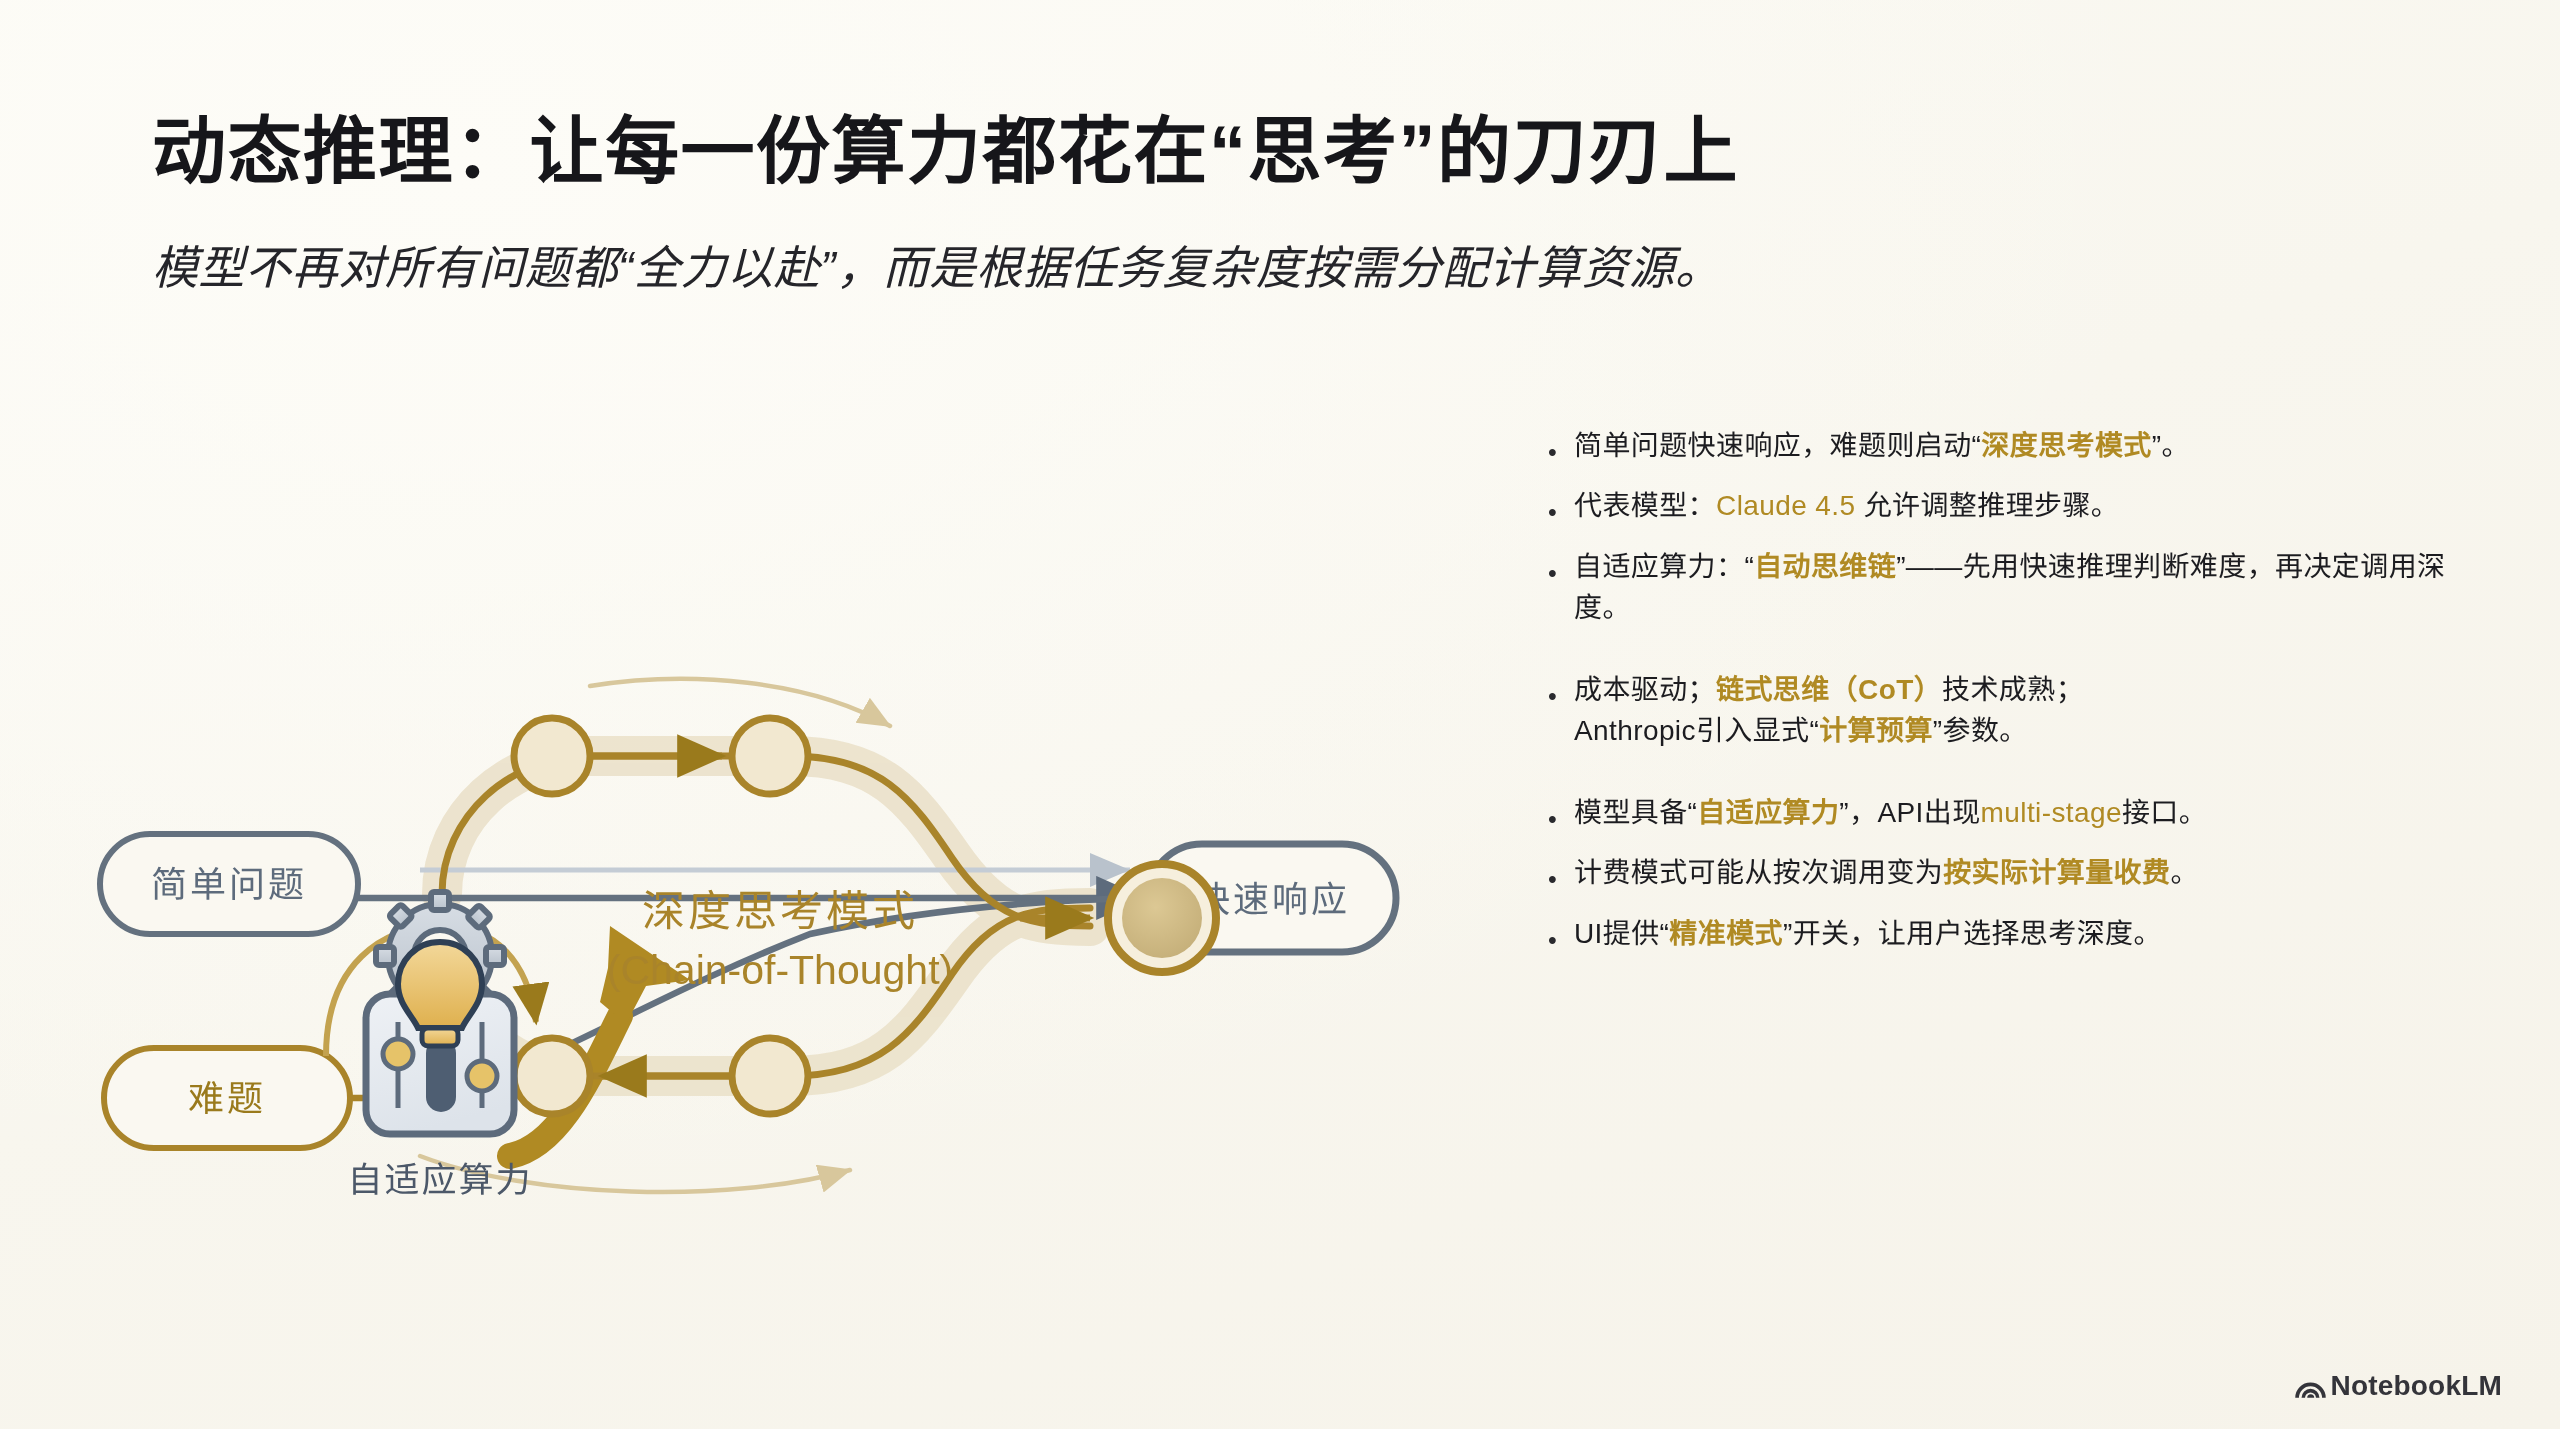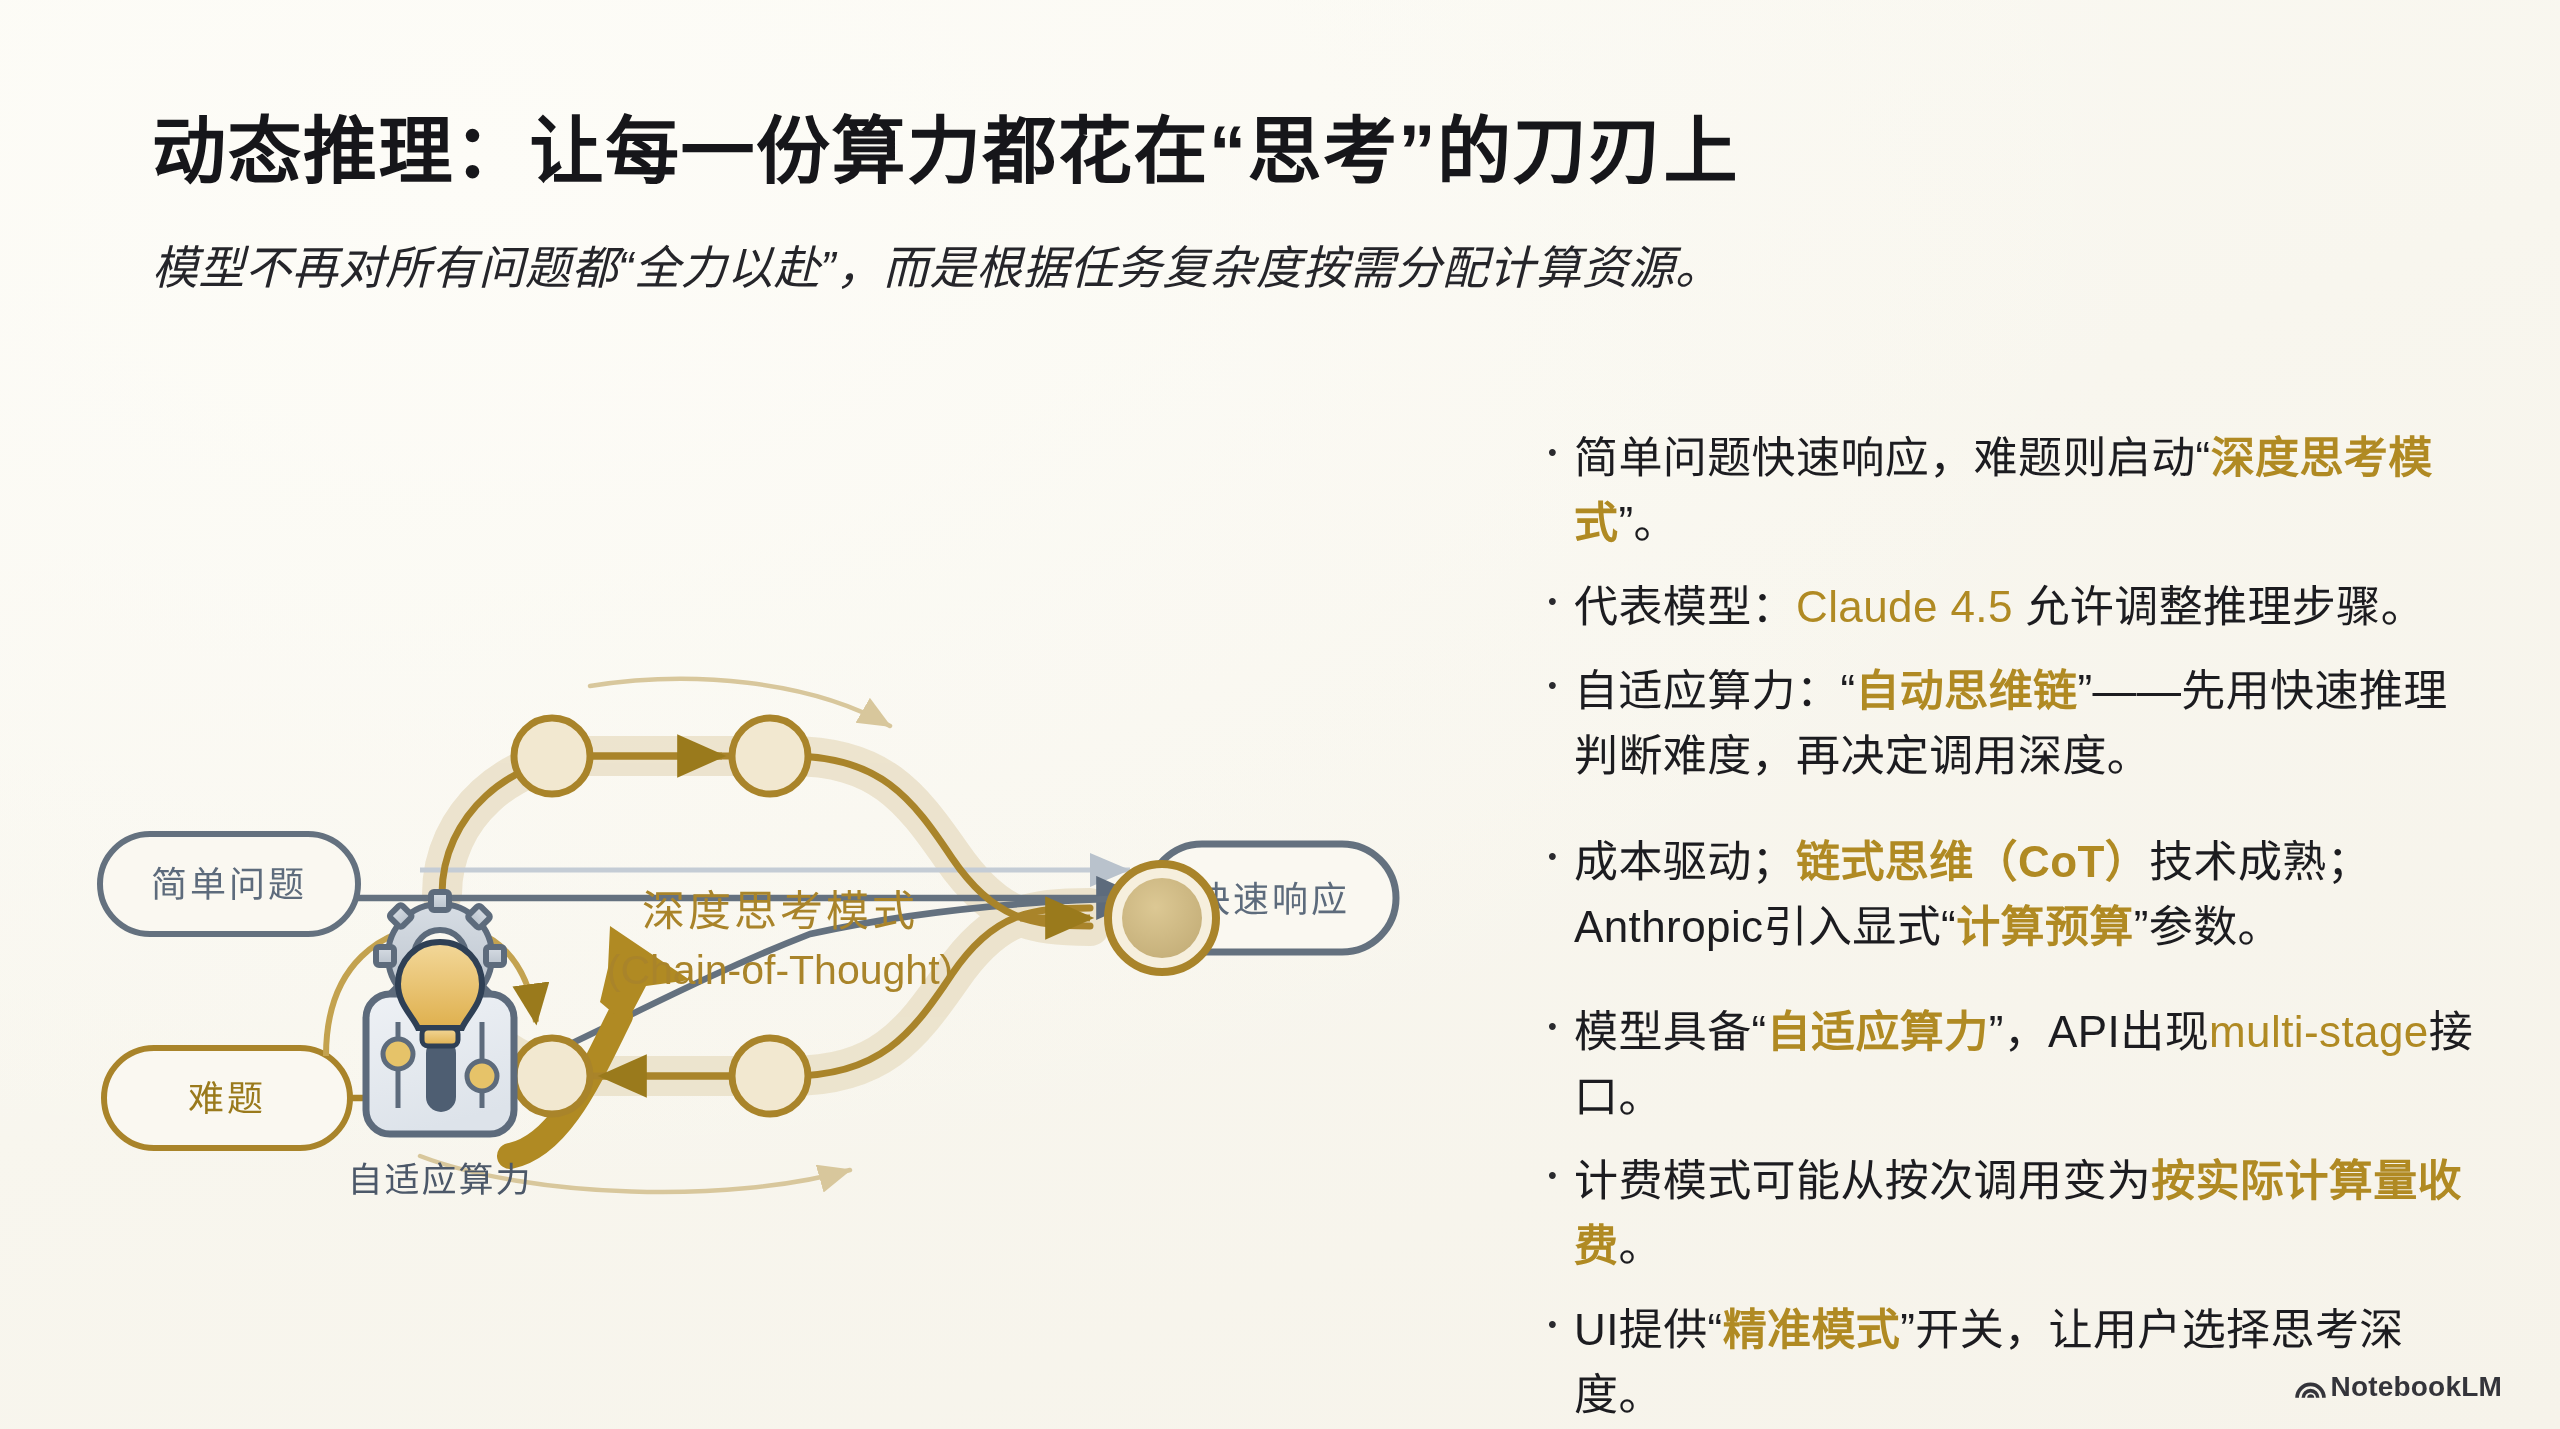--- a/index.html
+++ b/index.html
@@ -59,30 +59,30 @@
   .sec-h {
     font-size:43px; font-weight:700; color:#111114;
     letter-spacing:1.5px; margin-bottom:20px;
   }
   .bullet { display:flex; margin-bottom:19px; }
   .bullet .dot {
     flex:0 0 auto; width:26px; padding-top:15px;
     font-size:25px; line-height:1; color:#2a2a2e;
   }
   .bullet .txt {
-    font-size:44px; line-height:1.48; color:#1c1c20;
+    font-size:28px; line-height:1.48; color:#1c1c20;
     letter-spacing:.4px;
   }
   .hl { color:#b08a23; font-weight:700; }
   .hl-n { color:#b08a23; font-weight:400; }
 
   
   .logo {
     position:absolute; right:58px; bottom:26px;
-    display:flex; align-items:center; gap:3px;
+    display:flex; gap:3px;
   }
   .logo .mark { width:33px; height:33px; display:block; }
   .logo .word {
     font-size:28px; font-weight:700; color:#34343a; letter-spacing:.2px;
   }
 </style>
 </head>
 <body>
 
 <div class="slide">

